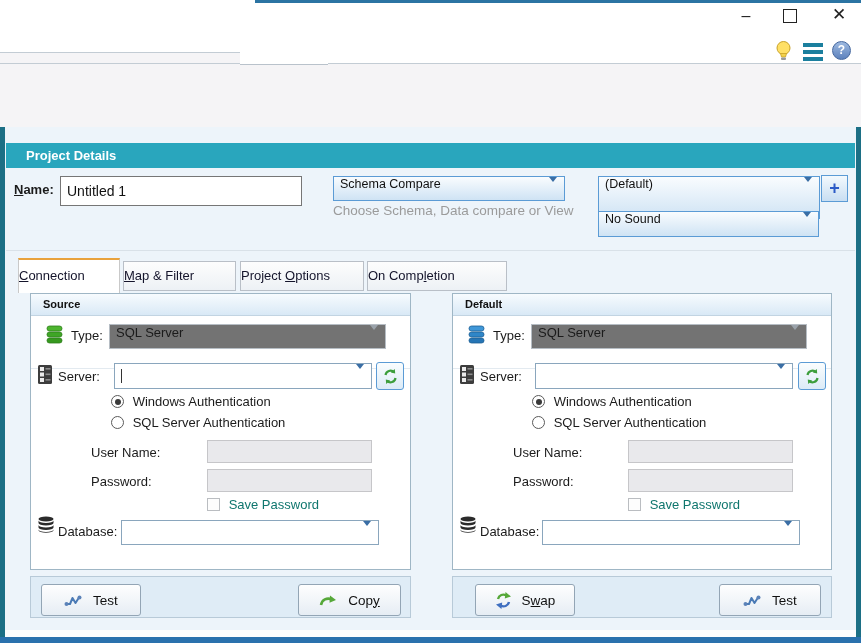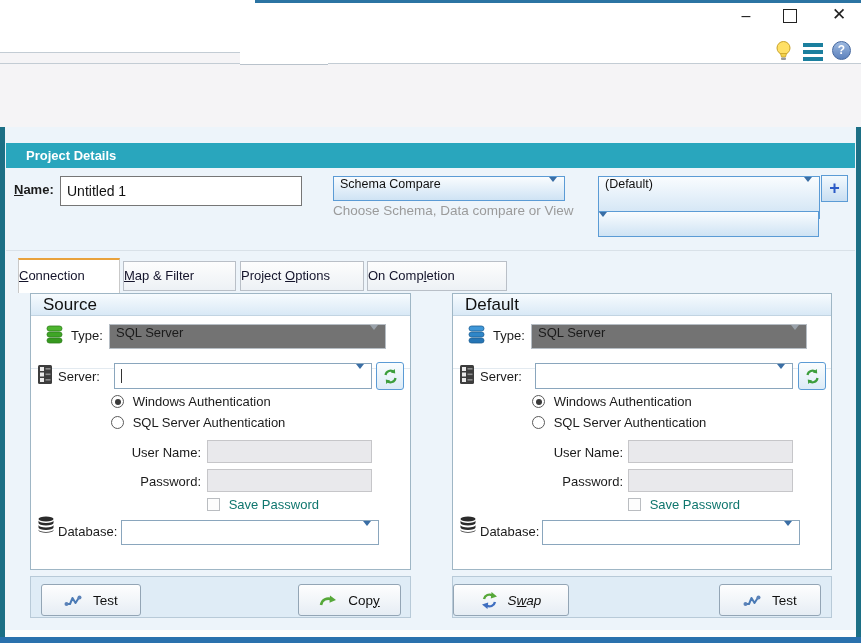--- a/index.html
+++ b/index.html
@@ -65,25 +65,25 @@
   .tab2 { left:123px; width:113px; }
   .tab3 { left:240px; width:124px; }
   .tab4 { left:367px; width:140px; }
 
   
   .gbox { top:293px; width:381px; height:277px; background:#fff; border:1px solid #9fb6c5; z-index:4; }
   .gbox-src { left:30px; }
   .gbox-tgt { left:452px; width:380px; }
   .ghead { position:absolute; left:0; top:0; right:0; height:22px;
     background:linear-gradient(#f7fbfe,#d9e9f6); border-bottom:1px solid #c2d4e2;
-    font-weight:normal; font-size:17px; color:#111; line-height:21px; padding-left:12px; }
+    font-weight:bold; font-size:11px; color:#111; line-height:21px; padding-left:12px; }
   .typerow { position:absolute; left:0; top:22px; right:0; height:53px; border-bottom:1px solid #e3eaf0; }
 
   .row-item { position:absolute; font-size:13px; color:#1b1b1b; }
-  .rlabel-right { width:110px; text-align:right; }
+  .rlabel-right { width:110px; }
 
   .dis-input { background:#e9e9ec; border:1px solid #c6c6c9; height:23px; }
   .caret { display:inline-block; width:1px; height:14px; background:#333; margin-left:6px; margin-top:5px; }
 
   .radio { width:13px; height:13px; border-radius:50%; border:1px solid #5a5a5a; background:#fff;
     display:inline-block; position:relative; vertical-align:-2px; }
   .radio.on::after { content:""; position:absolute; left:2.5px; top:2.5px; width:6px; height:6px;
     border-radius:50%; background:#3a3a3a; }
   .checkbox { width:13px; height:13px; border:1px solid #babdc1; background:#fdfdfd; display:inline-block;
     vertical-align:-2px; }
@@ -140,20 +140,21 @@
 </div>
 <div class="abs hint">Choose Schema, Data compare or View</div>
 
 <div class="abs combo combo-styled" style="left:598px; top:176px; width:222px; height:43px;">
   <span class="txt">(Default)</span>
   <span class="arr"></span>
 </div>
 <div class="abs plus-btn">+</div>
 
 <div class="abs combo combo-styled" style="left:598px; top:211px; width:221px; height:26px;">
+  <span class="txt">No Sound</span>
   <span class="arr"></span>
 </div>
 
 <div class="abs sep"></div>
 
 <div class="abs tab tab1 active"><span class="key">C</span><span>onnection</span></div>
 <div class="abs tab tab2"><span class="key">M</span><span>ap &amp; Filter</span></div>
 <div class="abs tab tab3"><span>Project </span><span class="key">O</span><span>ptions</span></div>
 <div class="abs tab tab4"><span>On Comp</span><span class="key">l</span><span>etion</span></div>
 
@@ -324,21 +325,21 @@
     </svg>
   </span>
   <span class="row-item" style="left:27px; top:230px;">Database:</span>
   <div class="row-item combo combo-plain" style="left:89px; top:226px; width:258px; height:25px;">
     <span class="txt"></span>
     <span class="arr"></span>
   </div>
 </div>
 
 <div class="abs bpanel bpanel-tgt">
-  <div class="btn" style="left:0; width:116px;font-style:italic;">
+  <div class="btn" style="left:22px; width:100px;">
     <span class="ic">
       <svg width="17" height="19" viewBox="0 0 17 19">
         <path d="M3 8 C4 4, 8 2.5, 11.5 4.5" fill="none" stroke="#56a839" stroke-width="2.4"></path>
         <path d="M10.5 1 L16 5.5 L9.8 7.5 Z" fill="#56a839"></path>
         <path d="M14 11 C13 15, 9 16.5, 5.5 14.5" fill="none" stroke="#3f6fc0" stroke-width="2.4"></path>
         <path d="M6.5 18 L1 13.5 L7.2 11.5 Z" fill="#3f6fc0"></path>
       </svg>
     </span>
     <span><span>S</span><span class="key">w</span><span>ap</span></span>
   </div>

